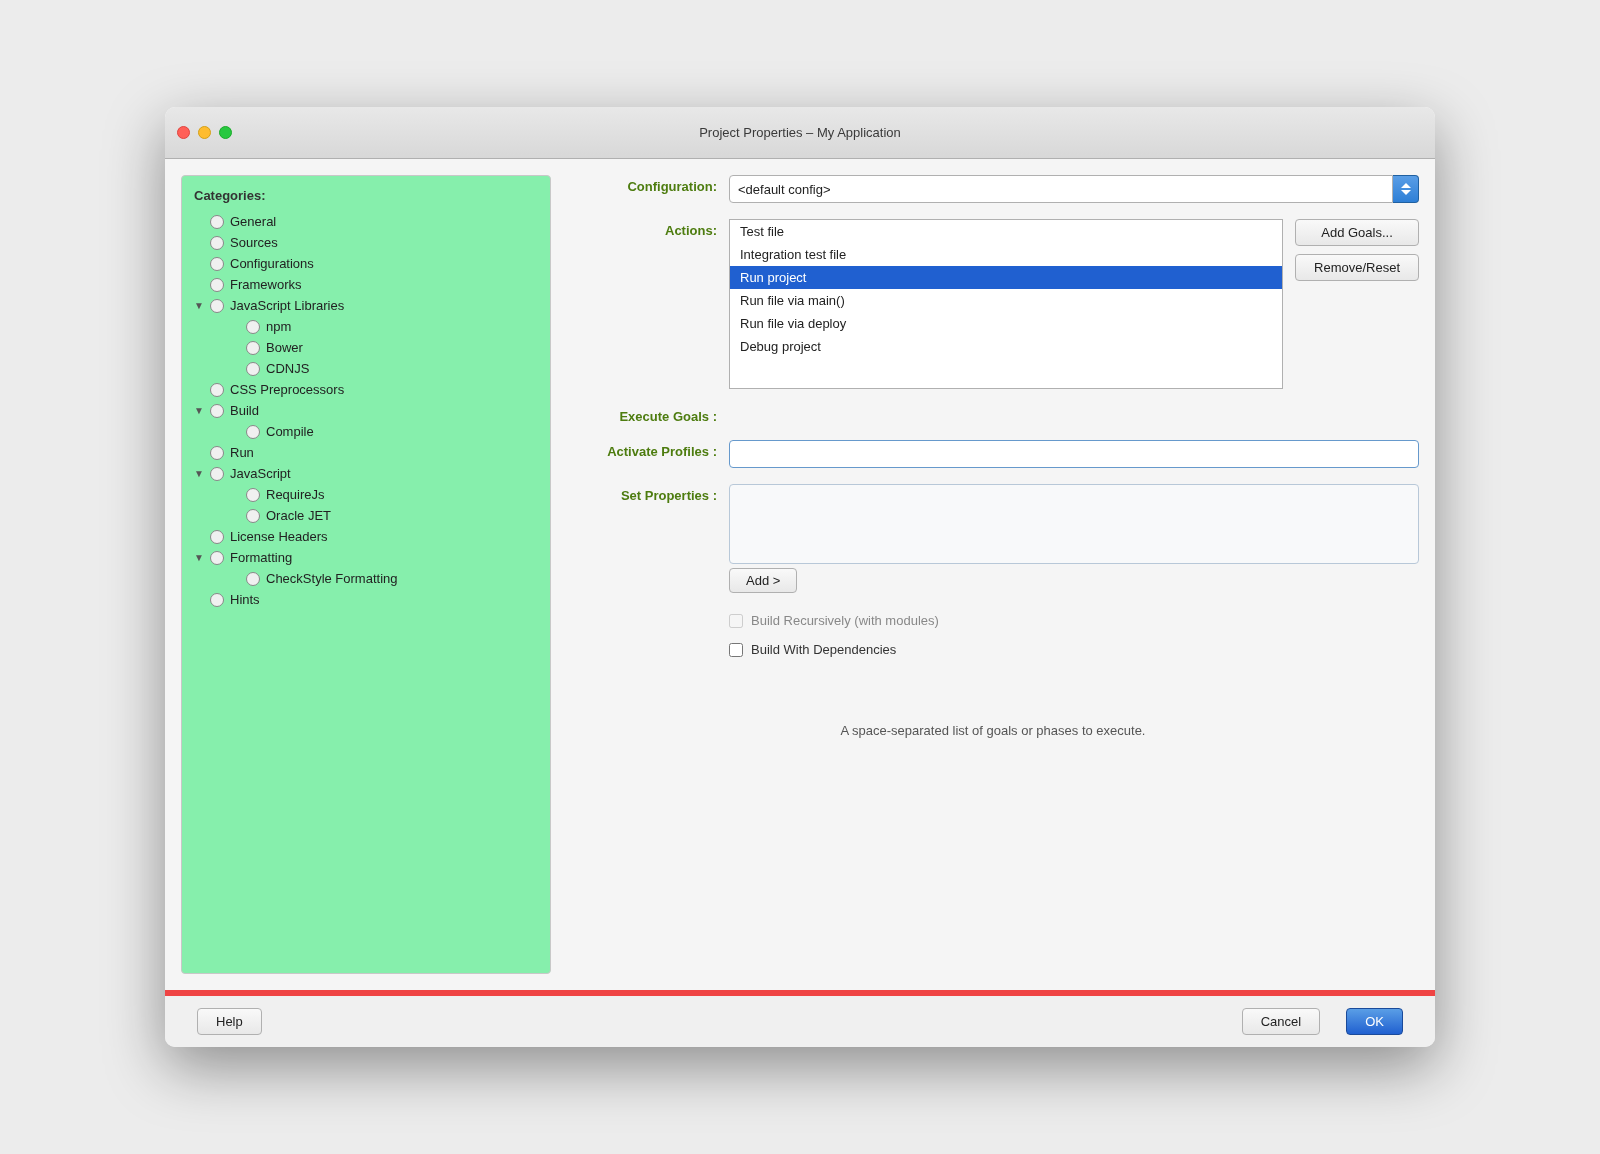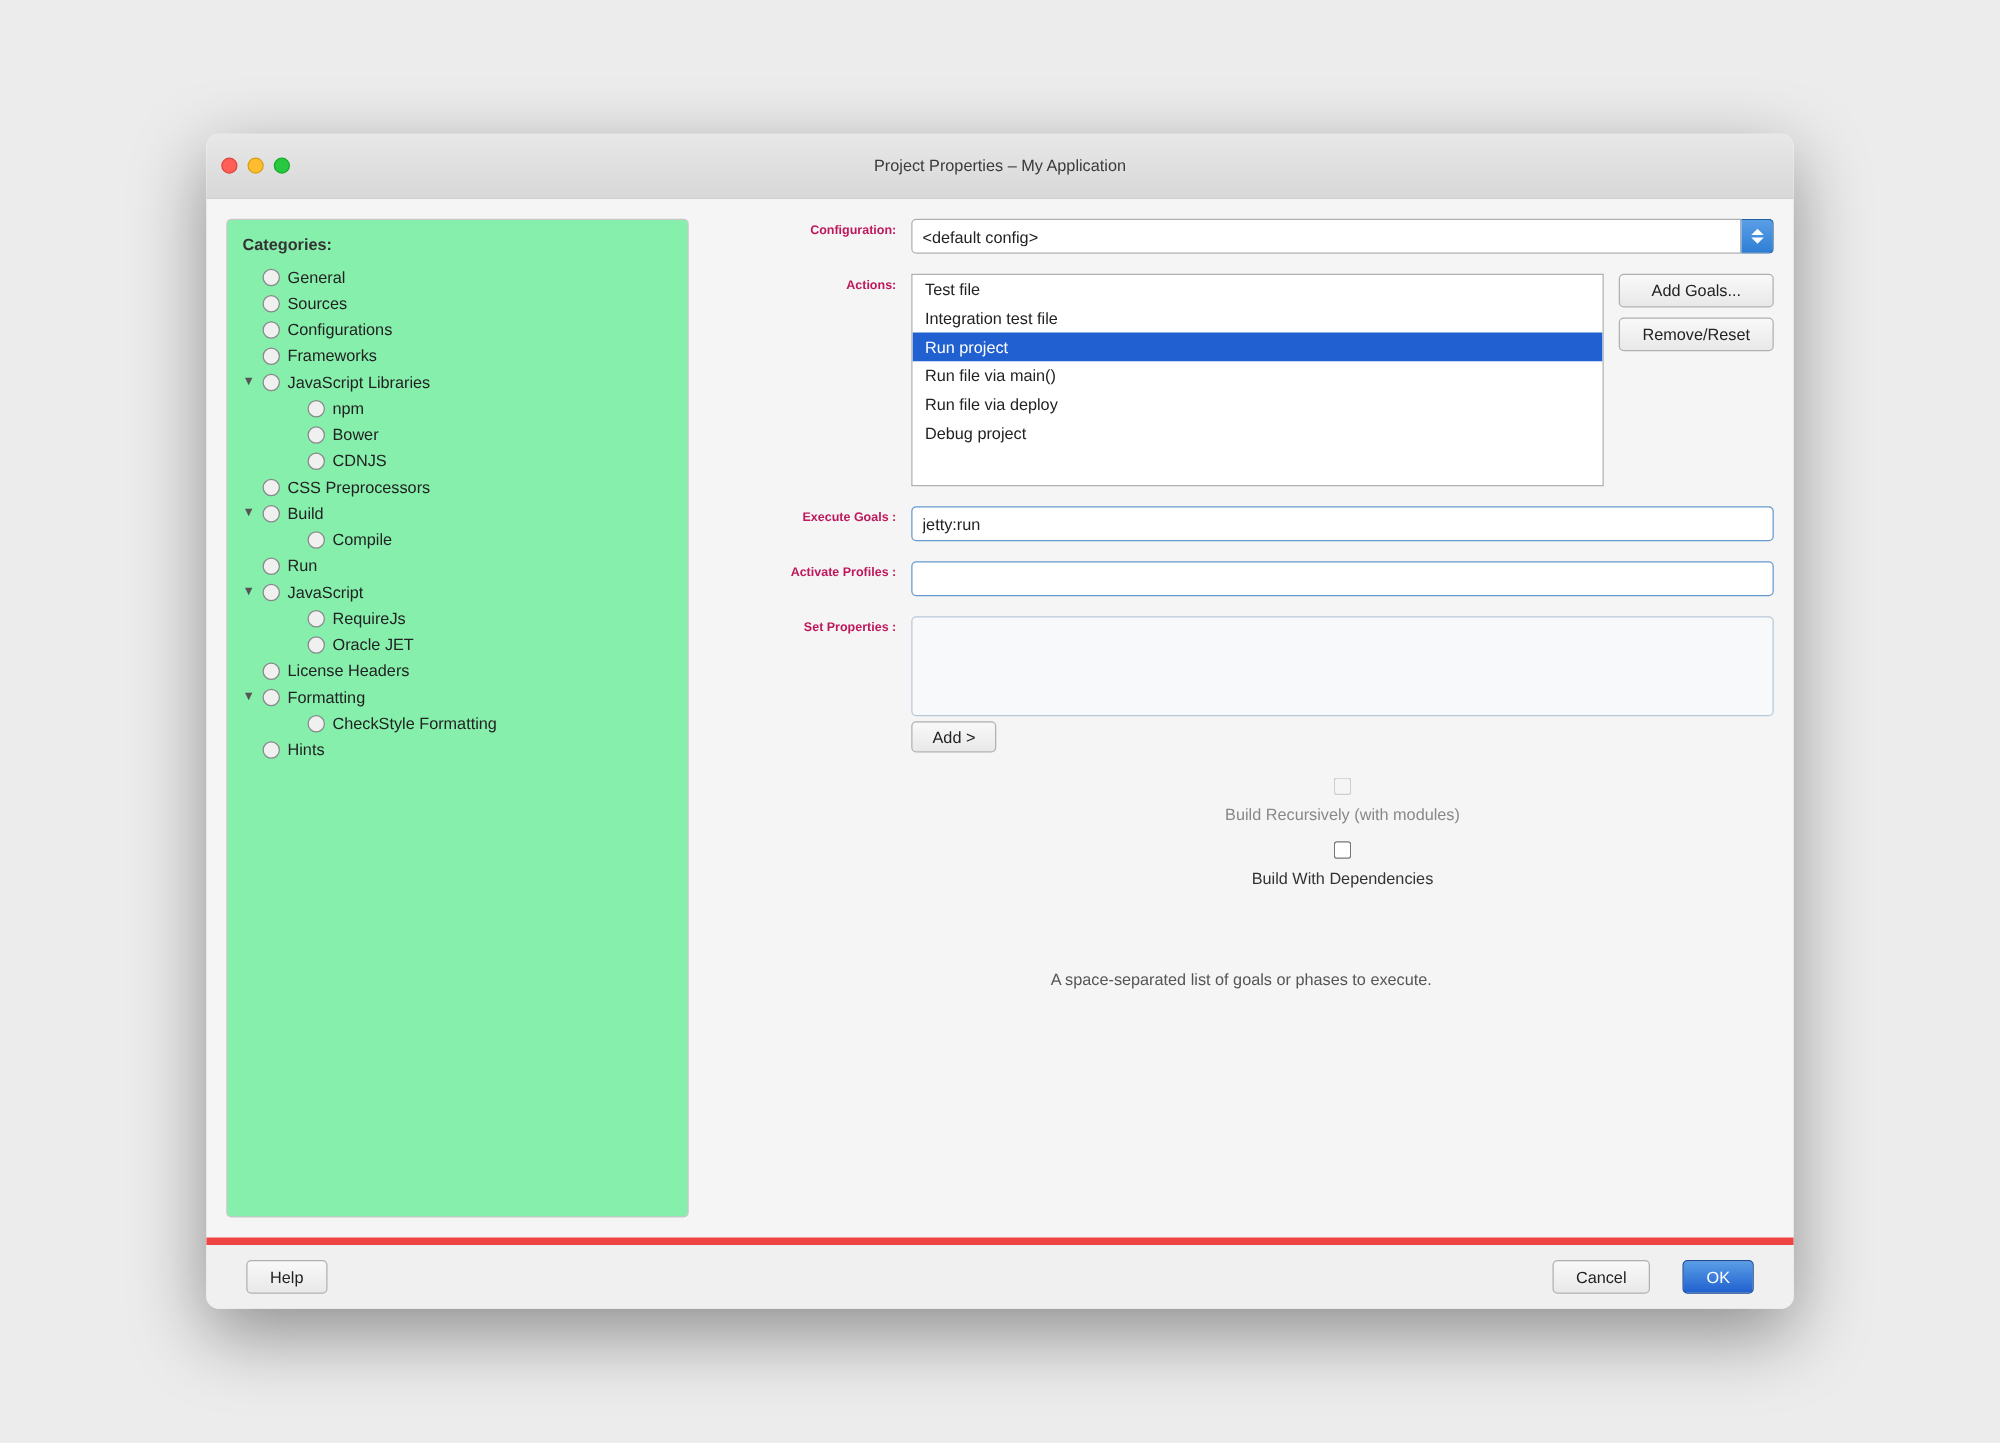--- a/index.html
+++ b/index.html
@@ -124,23 +124,23 @@
       flex: 1;
     }
     .form-row {
       display: flex;
       align-items: flex-start;
       gap: 12px;
       margin-bottom: 6px;
     }
     .form-label {
       min-width: 150px;
-      font-size: 10px;
+      font-size: 13px;
       font-weight: 600;
-      color: #be185d;
+      color: #4d7c0f;
       padding-top: 4px;
       text-align: right;
     }
     .form-control {
       flex: 1;
     }
     .config-dropdown-wrapper {
       display: flex;
       align-items: center;
       flex: 1;
@@ -261,21 +261,20 @@
       cursor: pointer;
       align-self: flex-start;
       color: #222;
     }
     
     .checkbox-row {
       display: flex;
       align-items: center;
       gap: 8px;
       margin-bottom: 6px;
-      flex-direction: column;
     }
     .checkbox-row input[type=checkbox] {
       width: 14px;
       height: 14px;
     }
     .checkbox-label {
       font-size: 13px;
       color: #888;
     }
     .checkbox-label.active { color: #333; }
@@ -469,23 +468,20 @@
               <div class="actions-buttons">
                 <button class="btn">Add Goals...</button>
                 <button class="btn">Remove/Reset</button>
               </div>
             </div>
           </div>
         </div>
 
         <div class="form-row">
           <div class="form-label">Execute Goals :</div>
-          <div class="form-control">
-            <input type="text" class="text-input" value="jetty:run" style="">
-          </div>
         </div>
 
         <div class="form-row">
           <div class="form-label">Activate Profiles :</div>
           <div class="form-control">
             <input type="text" class="text-input" value="" style="">
           </div>
         </div>
 
         <div class="form-row">

